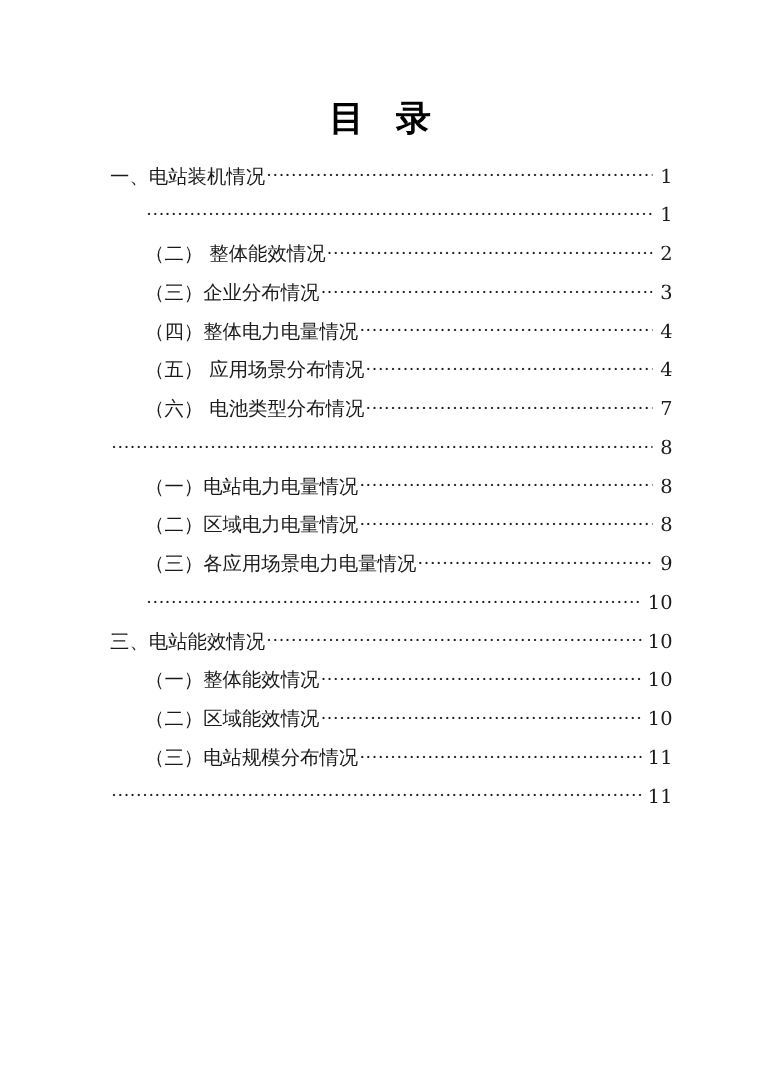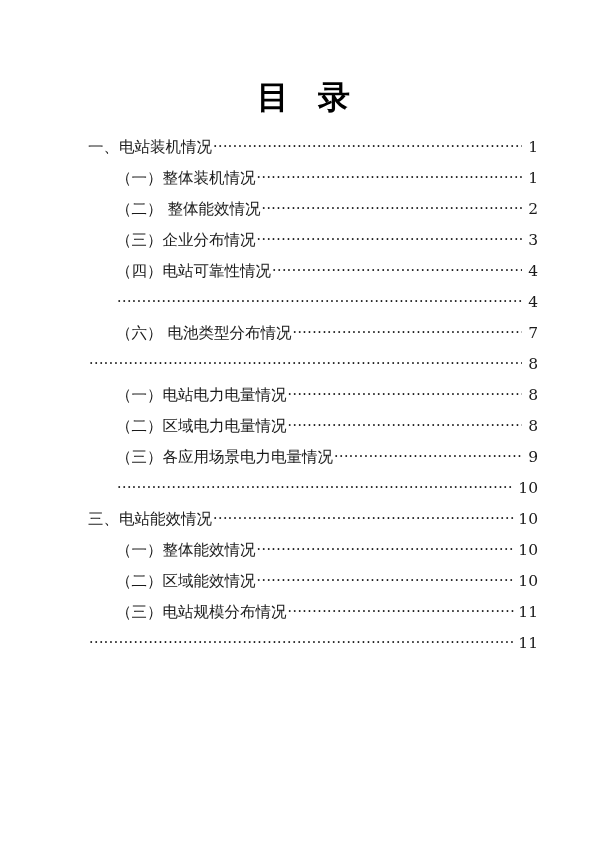--- a/index.html
+++ b/index.html
@@ -17,21 +17,21 @@
   }
   .page {
     position: relative;
     width: 616px;
     height: 863px;
     box-sizing: border-box;
     padding: 62px 78px 40px 78px;
   }
   .doc-title {
     text-align: center;
-    font-size: 32px;
+    font-size: 28px;
     font-weight: bold;
     letter-spacing: 0.28em;
     margin: 14px 0 20px 0;
     color: #000000;
   }
   .toc {
     margin-top: 6px;
   }
   .toc-entry {
     display: flex;
@@ -75,40 +75,40 @@
 
 <div class="page">
   <div class="doc-title">目  录</div>
   <div class="toc">
       <div class="toc-entry level-1">
         <span class="toc-label">一、电站装机情况</span>
         <span class="toc-leader">························································································································</span>
         <span class="toc-page">1</span>
       </div>
       <div class="toc-entry level-2">
-        <span class="toc-label">（一）整体装机情况</span>
         <span class="toc-leader">························································································································</span>
         <span class="toc-page">1</span>
       </div>
       <div class="toc-entry level-2">
         <span class="toc-label">（二） 整体能效情况</span>
         <span class="toc-leader">························································································································</span>
         <span class="toc-page">2</span>
       </div>
       <div class="toc-entry level-2">
         <span class="toc-label">（三）企业分布情况</span>
         <span class="toc-leader">························································································································</span>
         <span class="toc-page">3</span>
       </div>
       <div class="toc-entry level-2">
-        <span class="toc-label">（四）电站可靠性情况</span>
+        <span class="toc-label">（四）整体电力电量情况</span>
         <span class="toc-leader">························································································································</span>
         <span class="toc-page">4</span>
       </div>
       <div class="toc-entry level-2">
+        <span class="toc-label">（五） 应用场景分布情况</span>
         <span class="toc-leader">························································································································</span>
         <span class="toc-page">4</span>
       </div>
       <div class="toc-entry level-2">
         <span class="toc-label">（六） 电池类型分布情况</span>
         <span class="toc-leader">························································································································</span>
         <span class="toc-page">7</span>
       </div>
       <div class="toc-entry level-1">
         <span class="toc-leader">························································································································</span>

